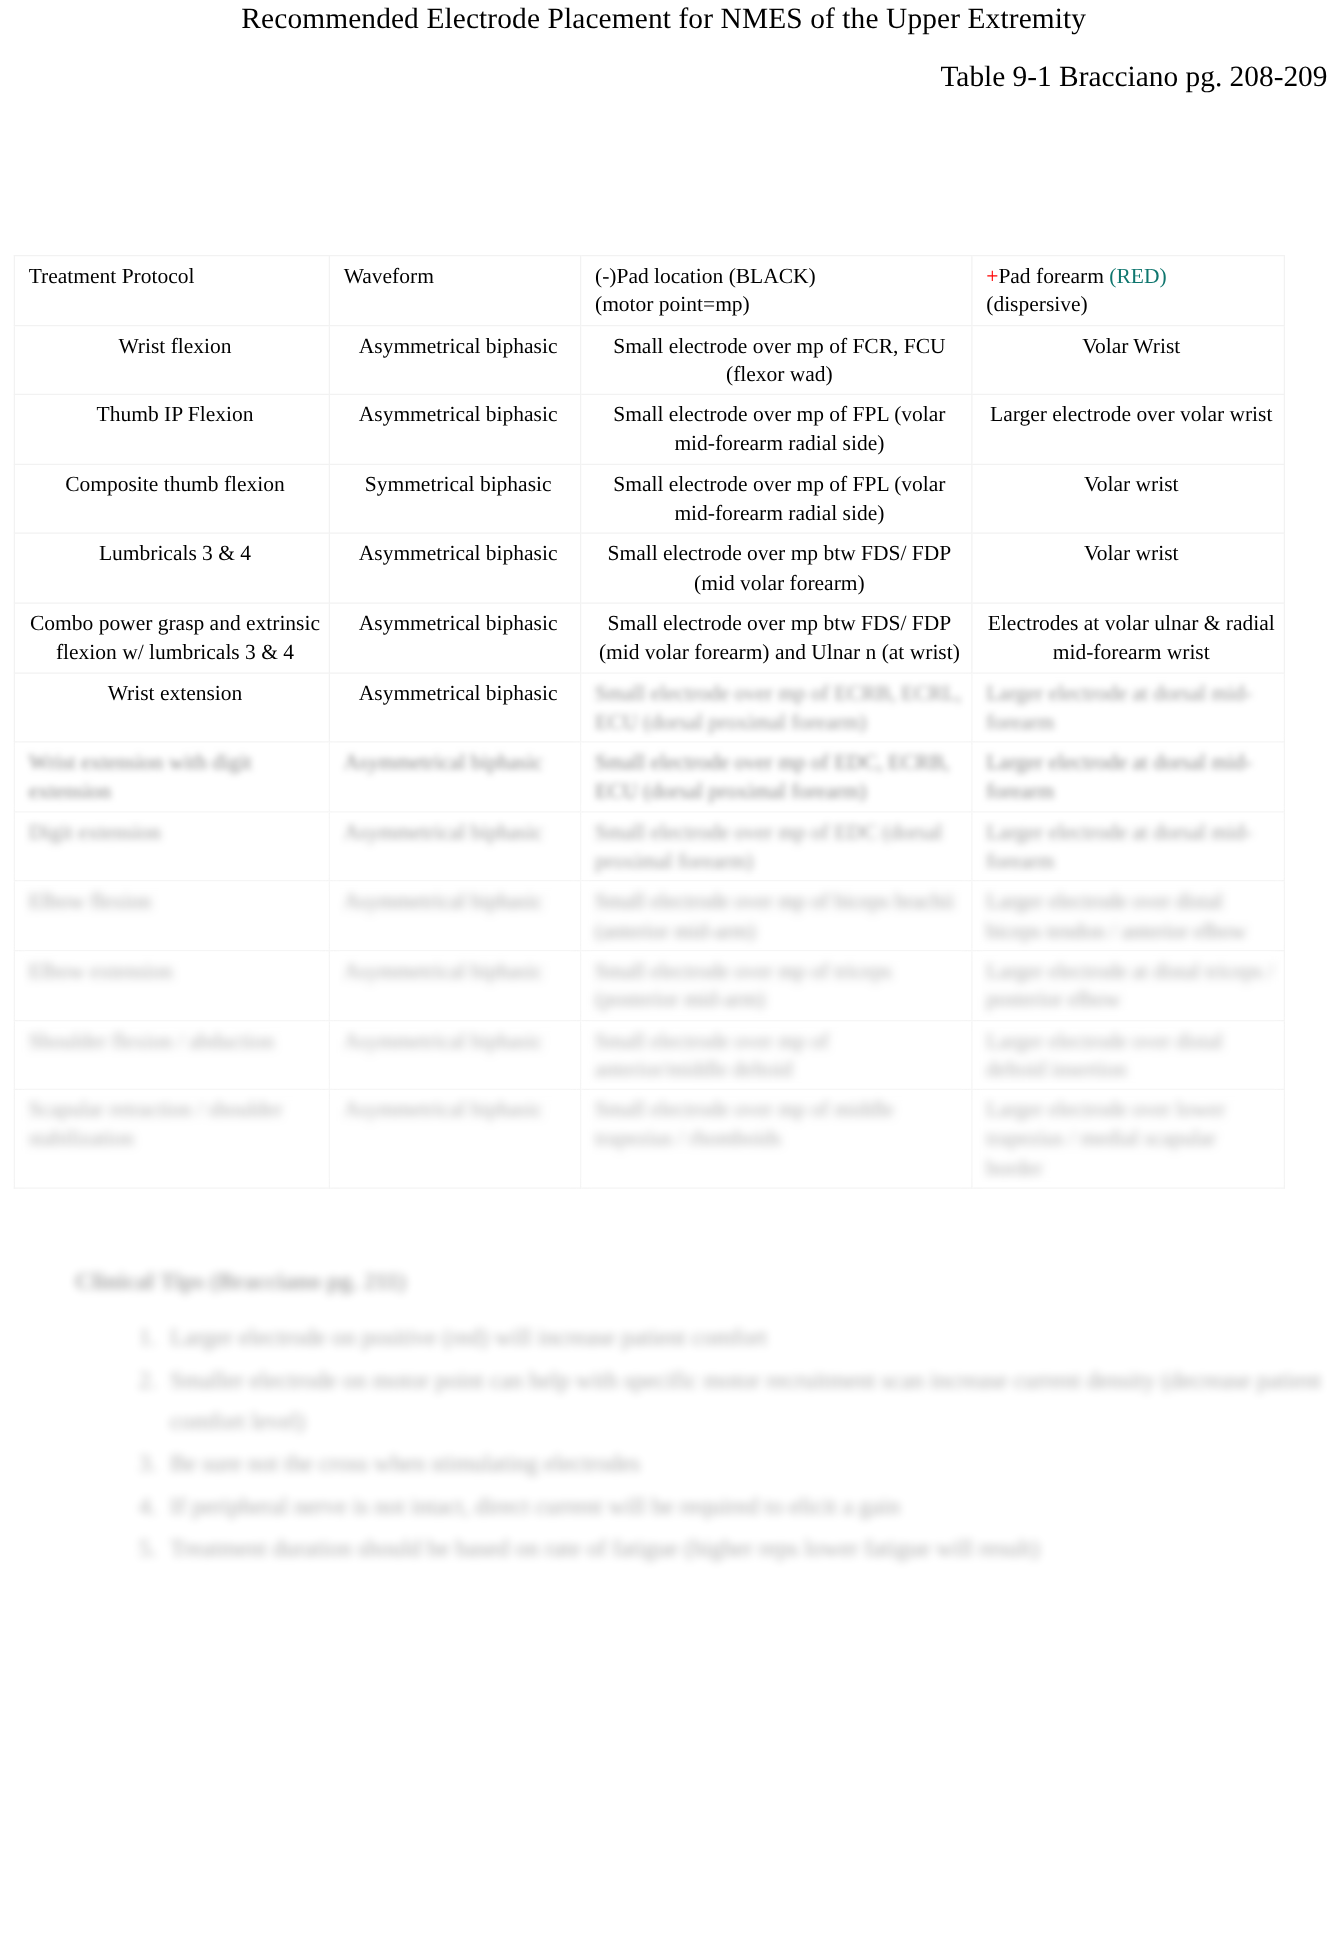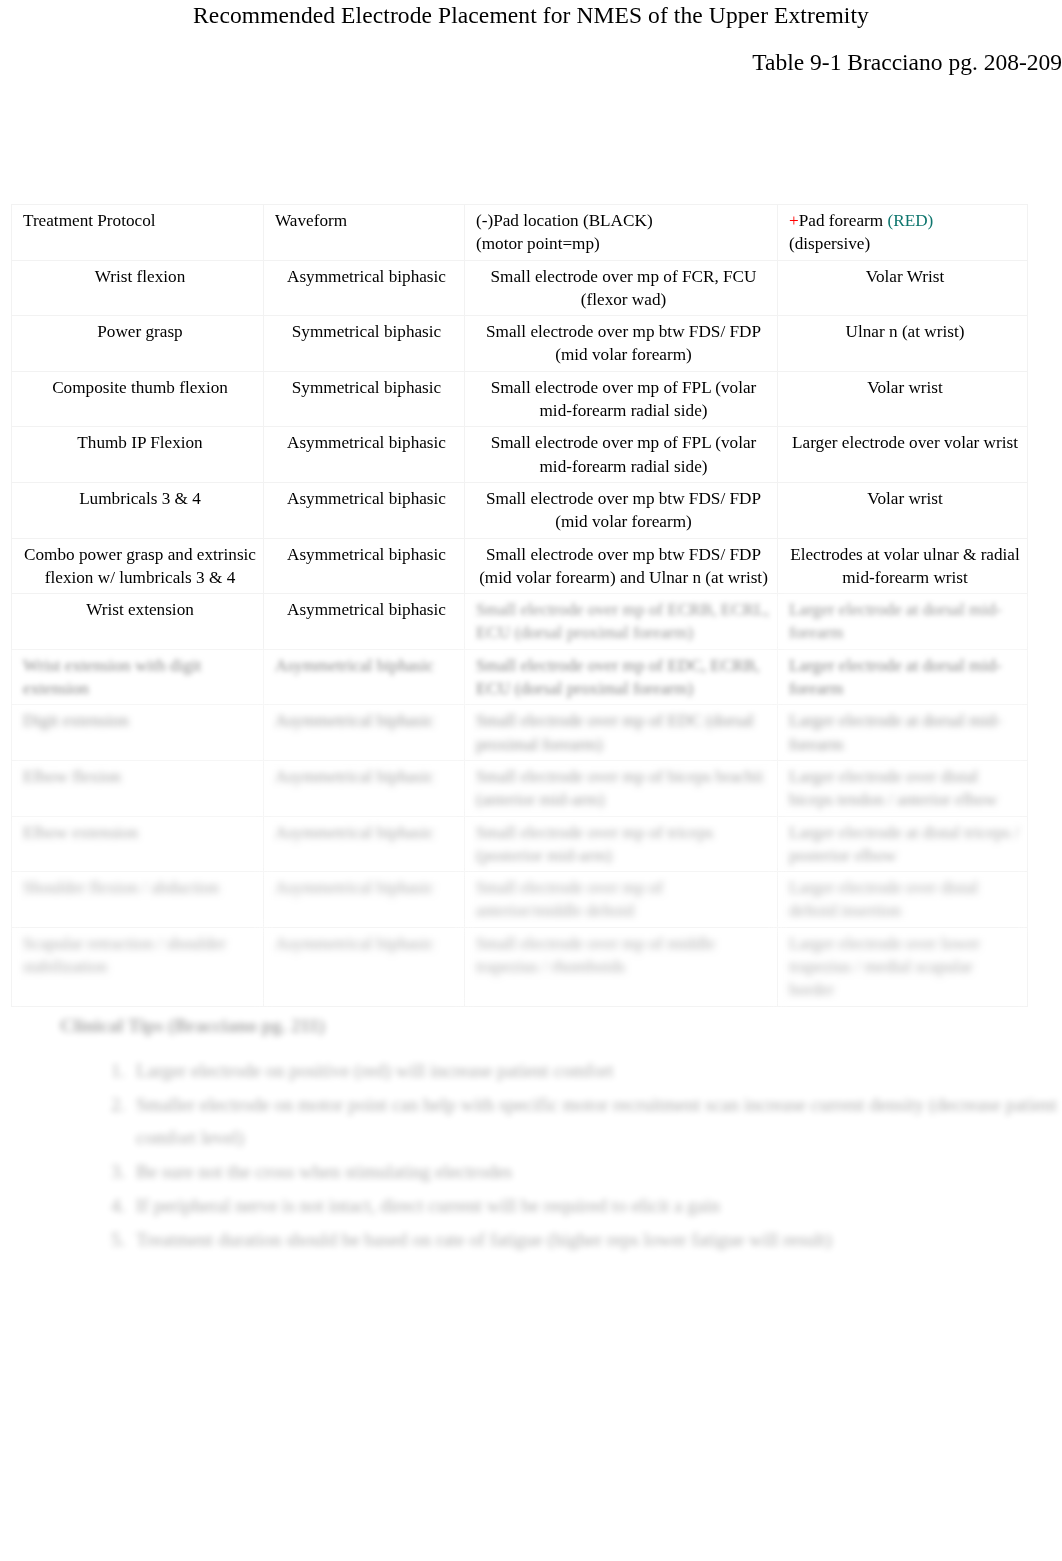--- a/index.html
+++ b/index.html
@@ -149,36 +149,30 @@
             <span>(dispersive)</span>
           </td>
         </tr>
       <tr>
             <td class="b0">Wrist flexion</td>
             <td class="b0">Asymmetrical biphasic</td>
             <td class="b0">Small electrode over mp of FCR, FCU (flexor wad)</td>
             <td class="b0">Volar Wrist</td>
           </tr>
           <tr>
-            <td class="b0">Power grasp</td>
-            <td class="b0">Symmetrical biphasic</td>
-            <td class="b0">Small electrode over mp btw FDS/ FDP (mid volar forearm)</td>
-            <td class="b0">Ulnar n (at wrist)</td>
+            <td class="b0">Thumb IP Flexion</td>
+            <td class="b0">Asymmetrical biphasic</td>
+            <td class="b0">Small electrode over mp of FPL (volar mid-forearm radial side)</td>
+            <td class="b0">Larger electrode over volar wrist</td>
           </tr>
           <tr>
             <td class="b0">Composite thumb flexion</td>
             <td class="b0">Symmetrical biphasic</td>
             <td class="b0">Small electrode over mp of FPL (volar mid-forearm radial side)</td>
             <td class="b0">Volar wrist</td>
-          </tr>
-          <tr>
-            <td class="b0">Thumb IP Flexion</td>
-            <td class="b0">Asymmetrical biphasic</td>
-            <td class="b0">Small electrode over mp of FPL (volar mid-forearm radial side)</td>
-            <td class="b0">Larger electrode over volar wrist</td>
           </tr>
           <tr>
             <td class="b0">Lumbricals 3 &amp; 4</td>
             <td class="b0">Asymmetrical biphasic</td>
             <td class="b0">Small electrode over mp btw FDS/ FDP (mid volar forearm)</td>
             <td class="b0">Volar wrist</td>
           </tr>
           <tr>
             <td class="b0">Combo power grasp and extrinsic flexion w/ lumbricals 3 &amp; 4</td>
             <td class="b0">Asymmetrical biphasic</td>

